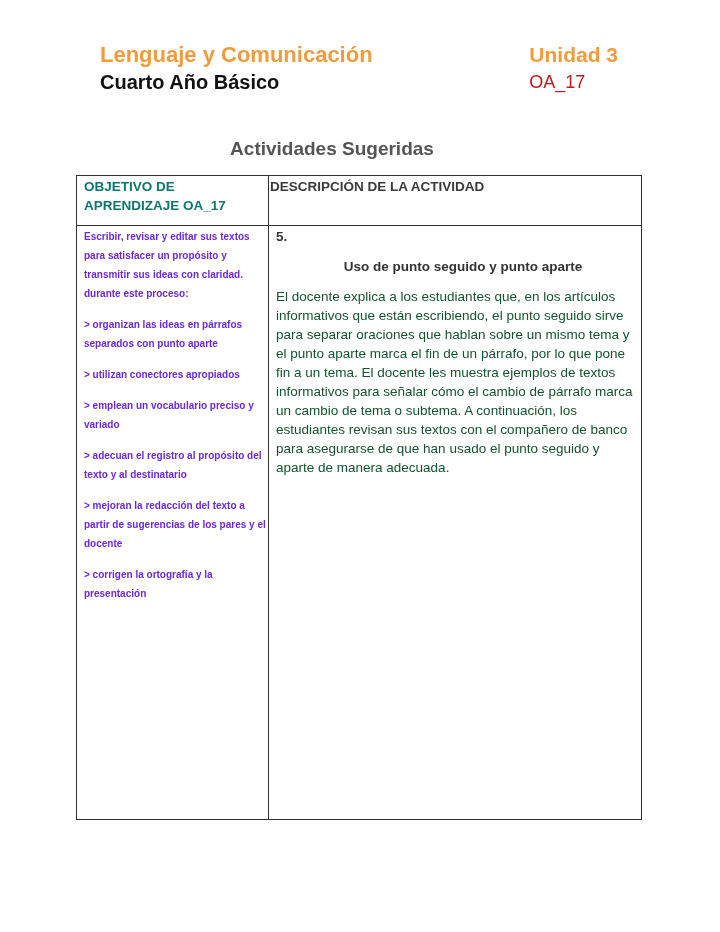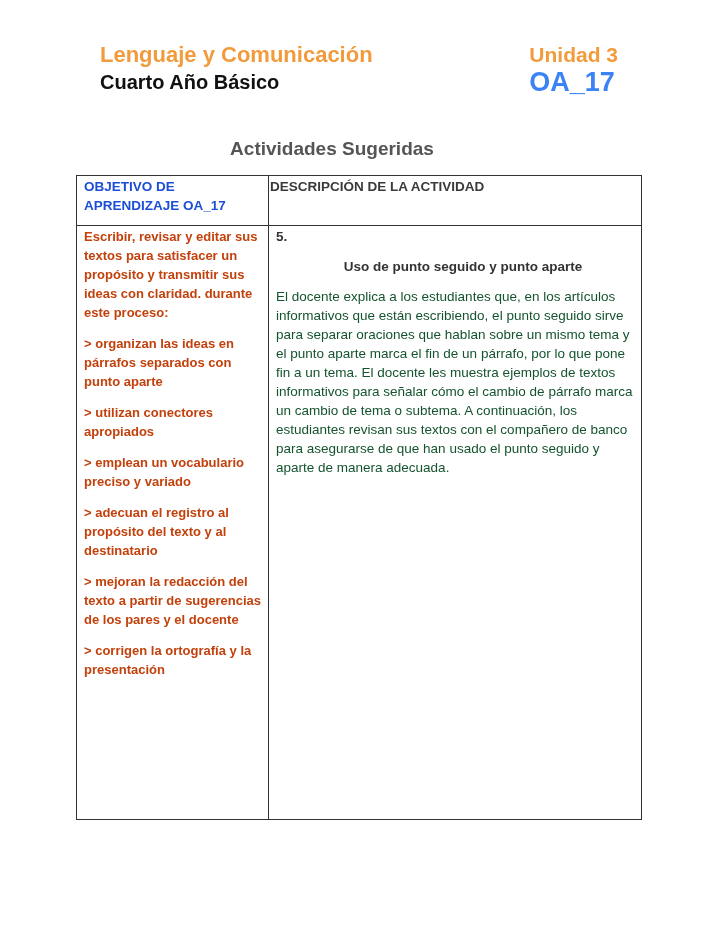--- a/index.html
+++ b/index.html
@@ -41,23 +41,23 @@
       white-space: nowrap;
     }
     .unit-title {
       font-size: 21px;
       font-weight: bold;
       color: #f29b3c;
       line-height: 28px;
       white-space: nowrap;
     }
     .oa-title {
-      font-size: 27px;
-      font-weight: bold;
-      color: #3b82f6;
+      font-size: 18px;
+      font-weight: normal;
+      color: #b91c1c;
       line-height: 26px;
       white-space: nowrap;
     }
     .section-title {
       position: absolute;
       left: 0;
       width: 664px;
       top: 138px;
       text-align: center;
       font-size: 19px;
@@ -87,41 +87,41 @@
       top: 49px;
       border-top: 1.5px solid #333333;
     }
     .th-left {
       position: absolute;
       left: 7px;
       top: 1px;
       width: 180px;
       font-size: 13.5px;
       font-weight: bold;
-      color: #1d4ed8;
+      color: #0f766e;
       line-height: 19px;
     }
     .th-right {
       position: absolute;
       left: 193px;
       right: 0;
       top: 1px;
       font-size: 13.5px;
       font-weight: bold;
       color: #3a3a3a;
       line-height: 19px;
     }
     .td-left {
       position: absolute;
       left: 7px;
       top: 51px;
       width: 182px;
-      font-size: 13px;
+      font-size: 10px;
       font-weight: bold;
-      color: #c2410c;
+      color: #6d28d9;
       line-height: 19px;
     }
     .td-left p {
       margin: 0 0 12px 0;
     }
     .td-right {
       position: absolute;
       left: 199px;
       top: 51px;
       width: 362px;

